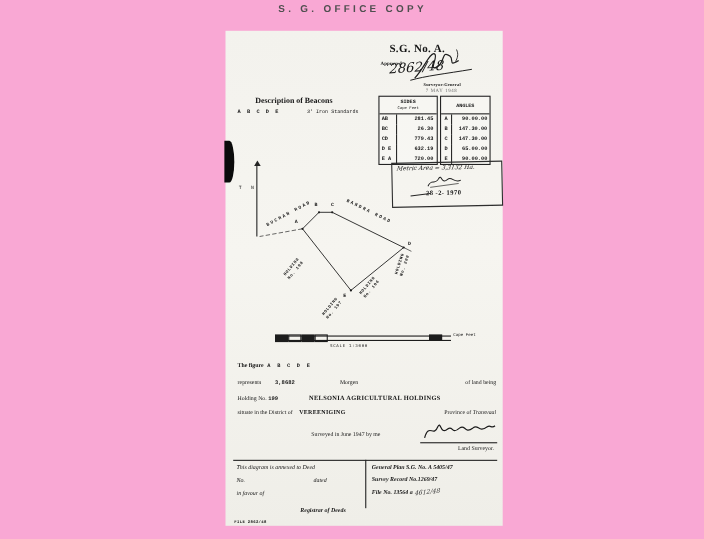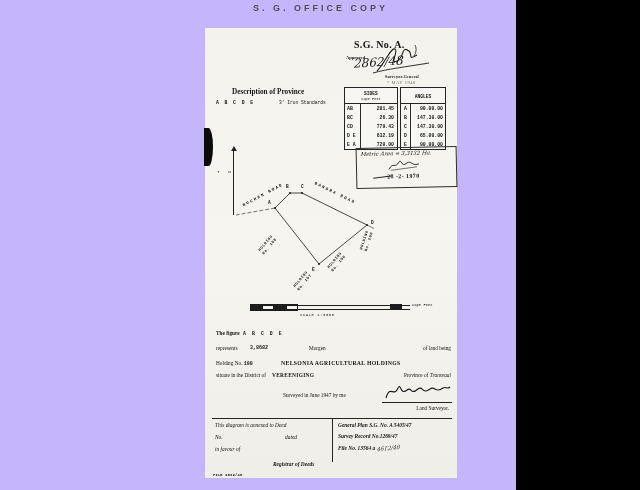--- a/index.html
+++ b/index.html
@@ -1,16 +1,16 @@
 <!DOCTYPE html>
 <html><head>
 <meta charset="utf-8">
 <style>
   html,body{margin:0;padding:0;background:#000;}
-  .viewport{position:relative;width:516px;height:490px;background:#c4b5fd;overflow:hidden;
+  .viewport{position:relative;width:640px;height:490px;background:#f9a8d4;overflow:hidden;
             font-family:"Liberation Serif",serif;color:#151515;}
   .office-stamp{position:absolute;left:253px;top:3px;color:#4f4f4f;
                 font-family:"Liberation Sans",sans-serif;font-weight:bold;
                 font-size:9px;letter-spacing:3px;}
   .page{position:absolute;left:205px;top:28px;width:252px;height:450px;
         background:linear-gradient(180deg,#f3f2ed 0%,#f6f5f0 45%,#efeee8 100%);}
   .abs{position:absolute;}
   .serif{font-family:"Liberation Serif",serif;}
   .mono{font-family:"Liberation Mono","DejaVu Sans Mono",monospace;}
   .ital{font-style:italic;}
@@ -61,21 +61,21 @@
 
     <div class="abs b" style="left:141px;top:27px;font-size:4.5px;">Approved</div>
     <svg class="abs" style="left:166px;top:15px;" width="64" height="32" viewBox="0 0 64 32">
       <path d="M6 28 C14 20,20 4,24 6 C28 8,18 22,26 18 C34 14,30 2,38 8 C42 11,36 18,46 12" fill="none" stroke="#1d1d1d" stroke-width="1.1"></path>
       <path d="M2 30 C16 26,34 24,58 20" fill="none" stroke="#1d1d1d" stroke-width="0.9"></path>
       <path d="M44 2 C46 6,45 10,43 13" fill="none" stroke="#1d1d1d" stroke-width="0.8"></path>
     </svg>
     <div class="abs b" style="left:180px;top:46px;font-size:4px;letter-spacing:0.2px;">Surveyor-General</div>
     <div class="abs" style="left:182px;top:51.5px;font-size:4.4px;color:#6d6d6d;letter-spacing:0.6px;">7 MAY 1948</div>
 
-    <div class="abs serif b" style="left:27px;top:60px;font-size:7.2px;">Description of Province</div>
+    <div class="abs serif b" style="left:27px;top:60px;font-size:7.2px;">Description of Beacons</div>
     <div class="abs mono b" style="left:11px;top:72px;font-size:4.8px;letter-spacing:1.4px;">A B C D E</div>
     <div class="abs mono" style="left:74px;top:72px;font-size:4.6px;">3' Iron Standards</div>
 
     <div class="btable">
       <div class="tbl sides">
         <div class="thead">
           <div class="h1">SIDES</div>
           <div class="h2">Cape Feet</div>
         </div>
         <div class="trow">

